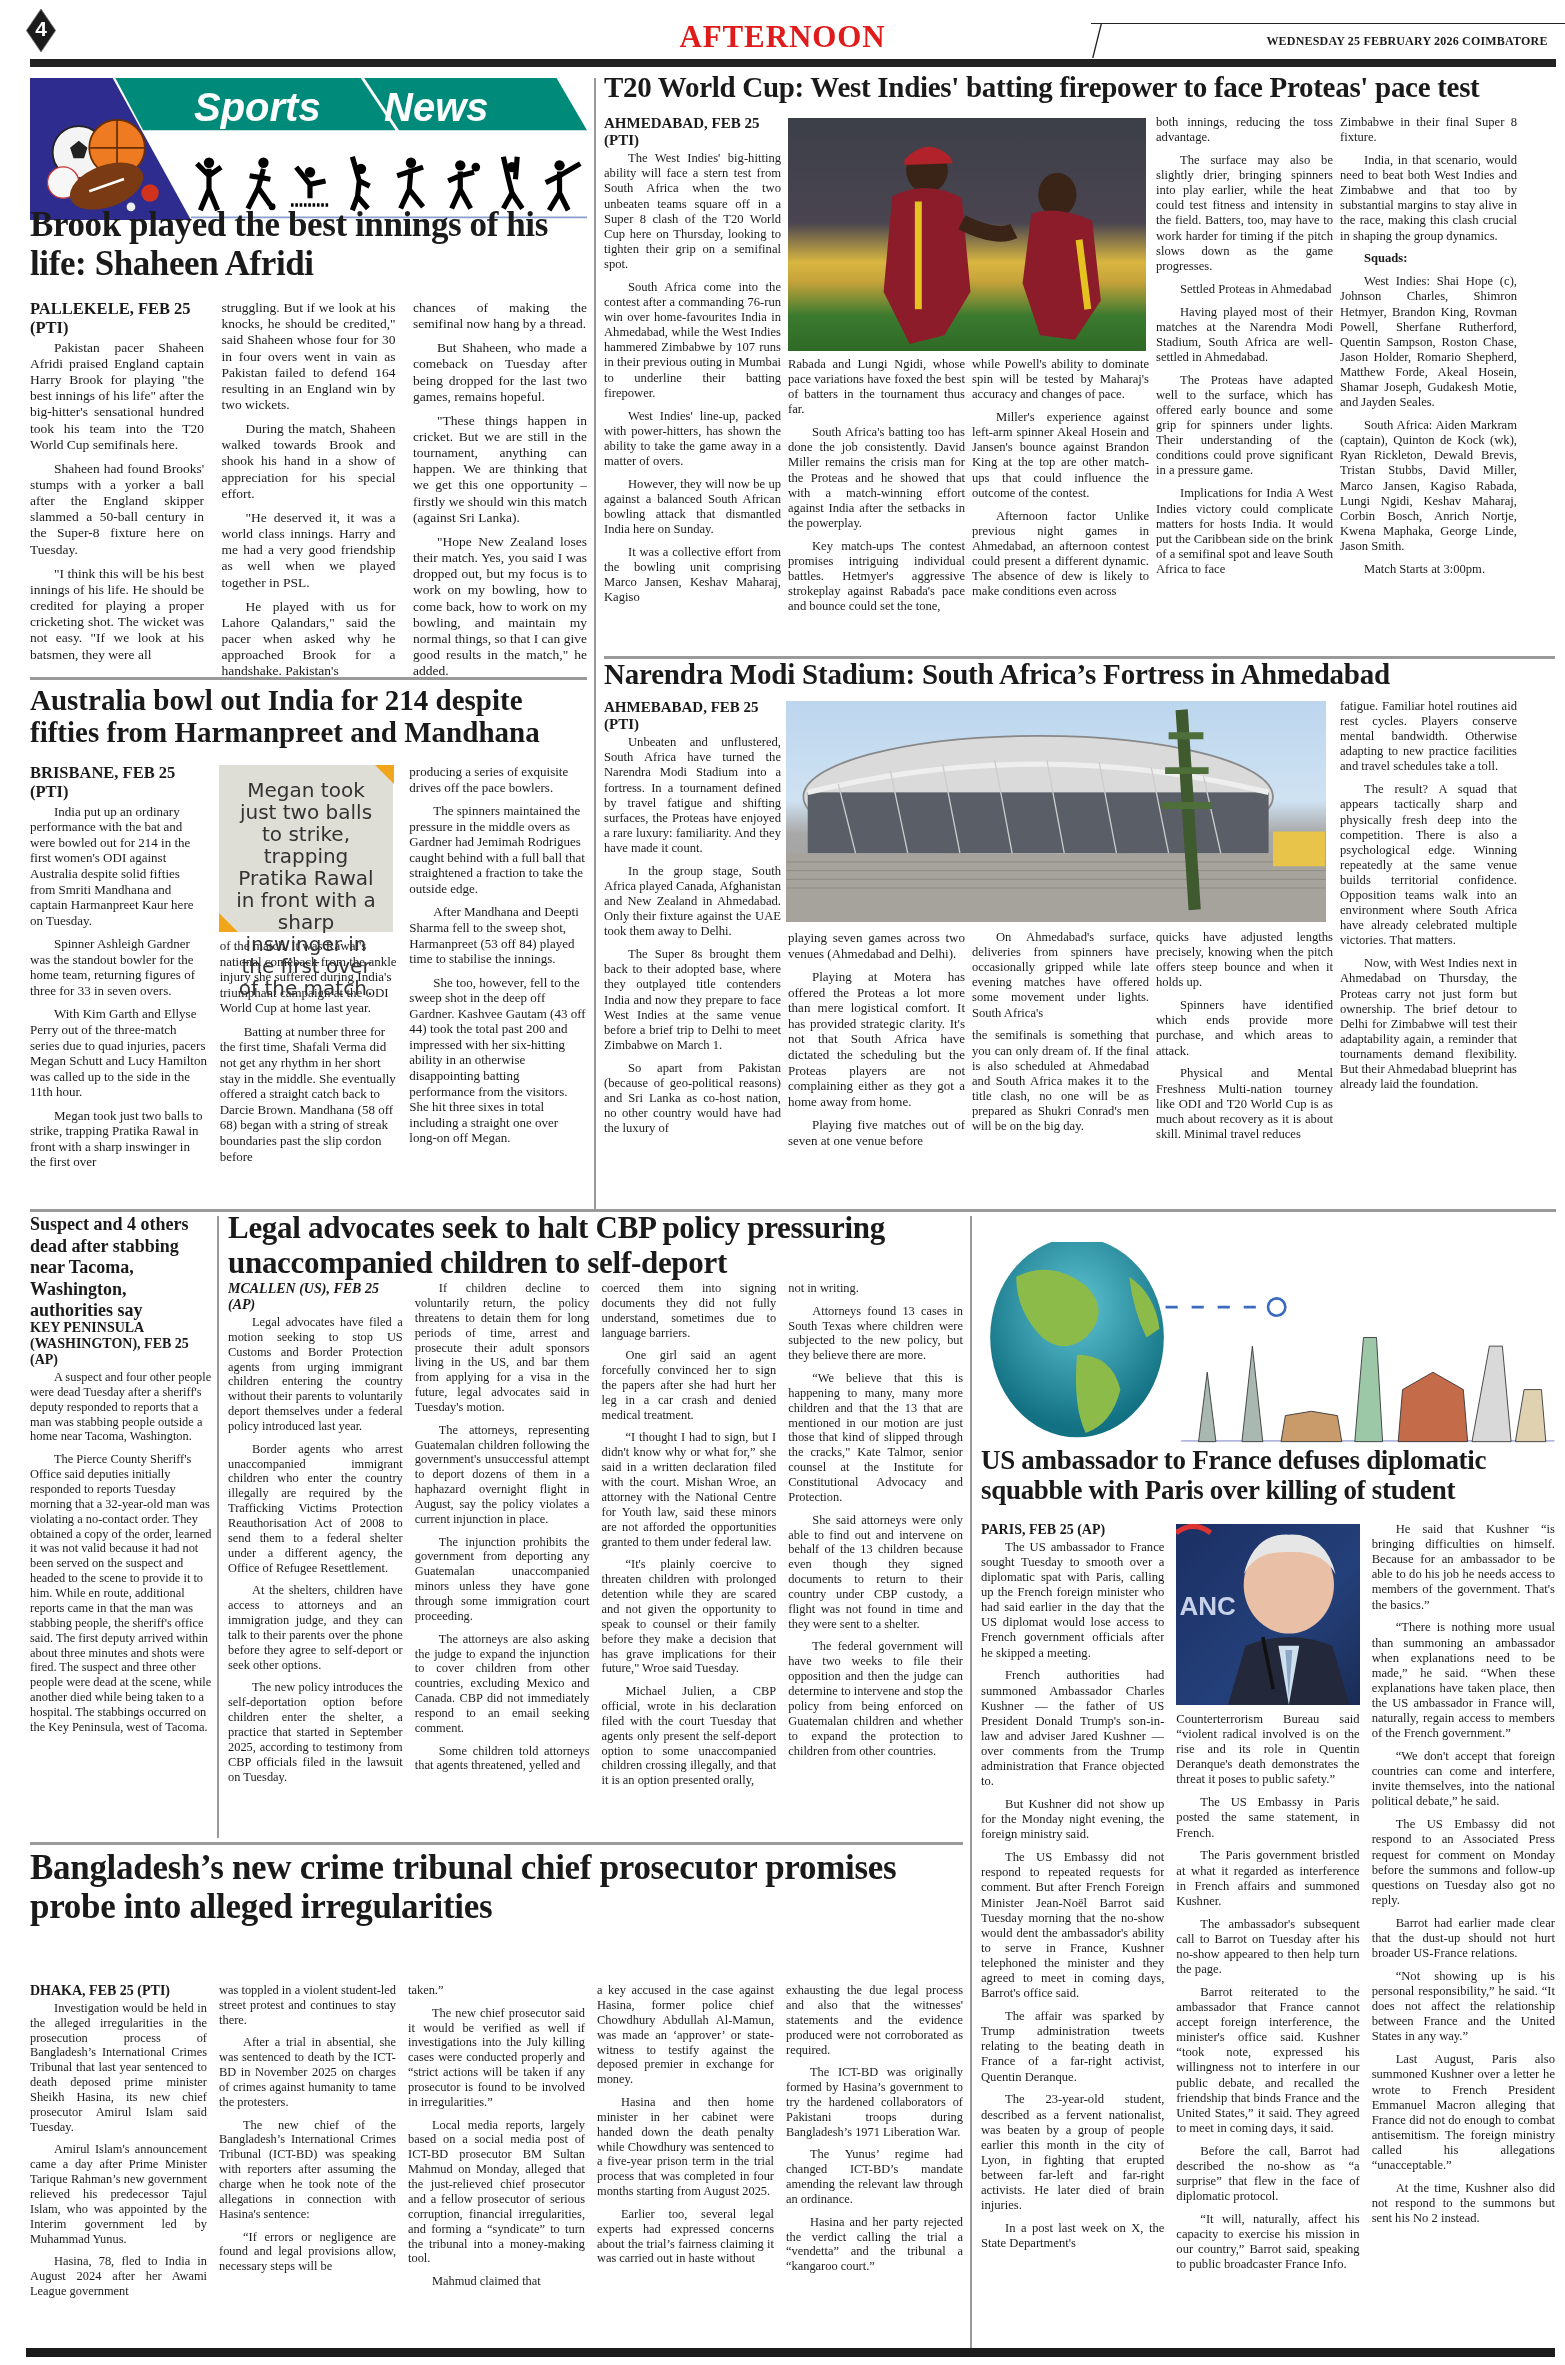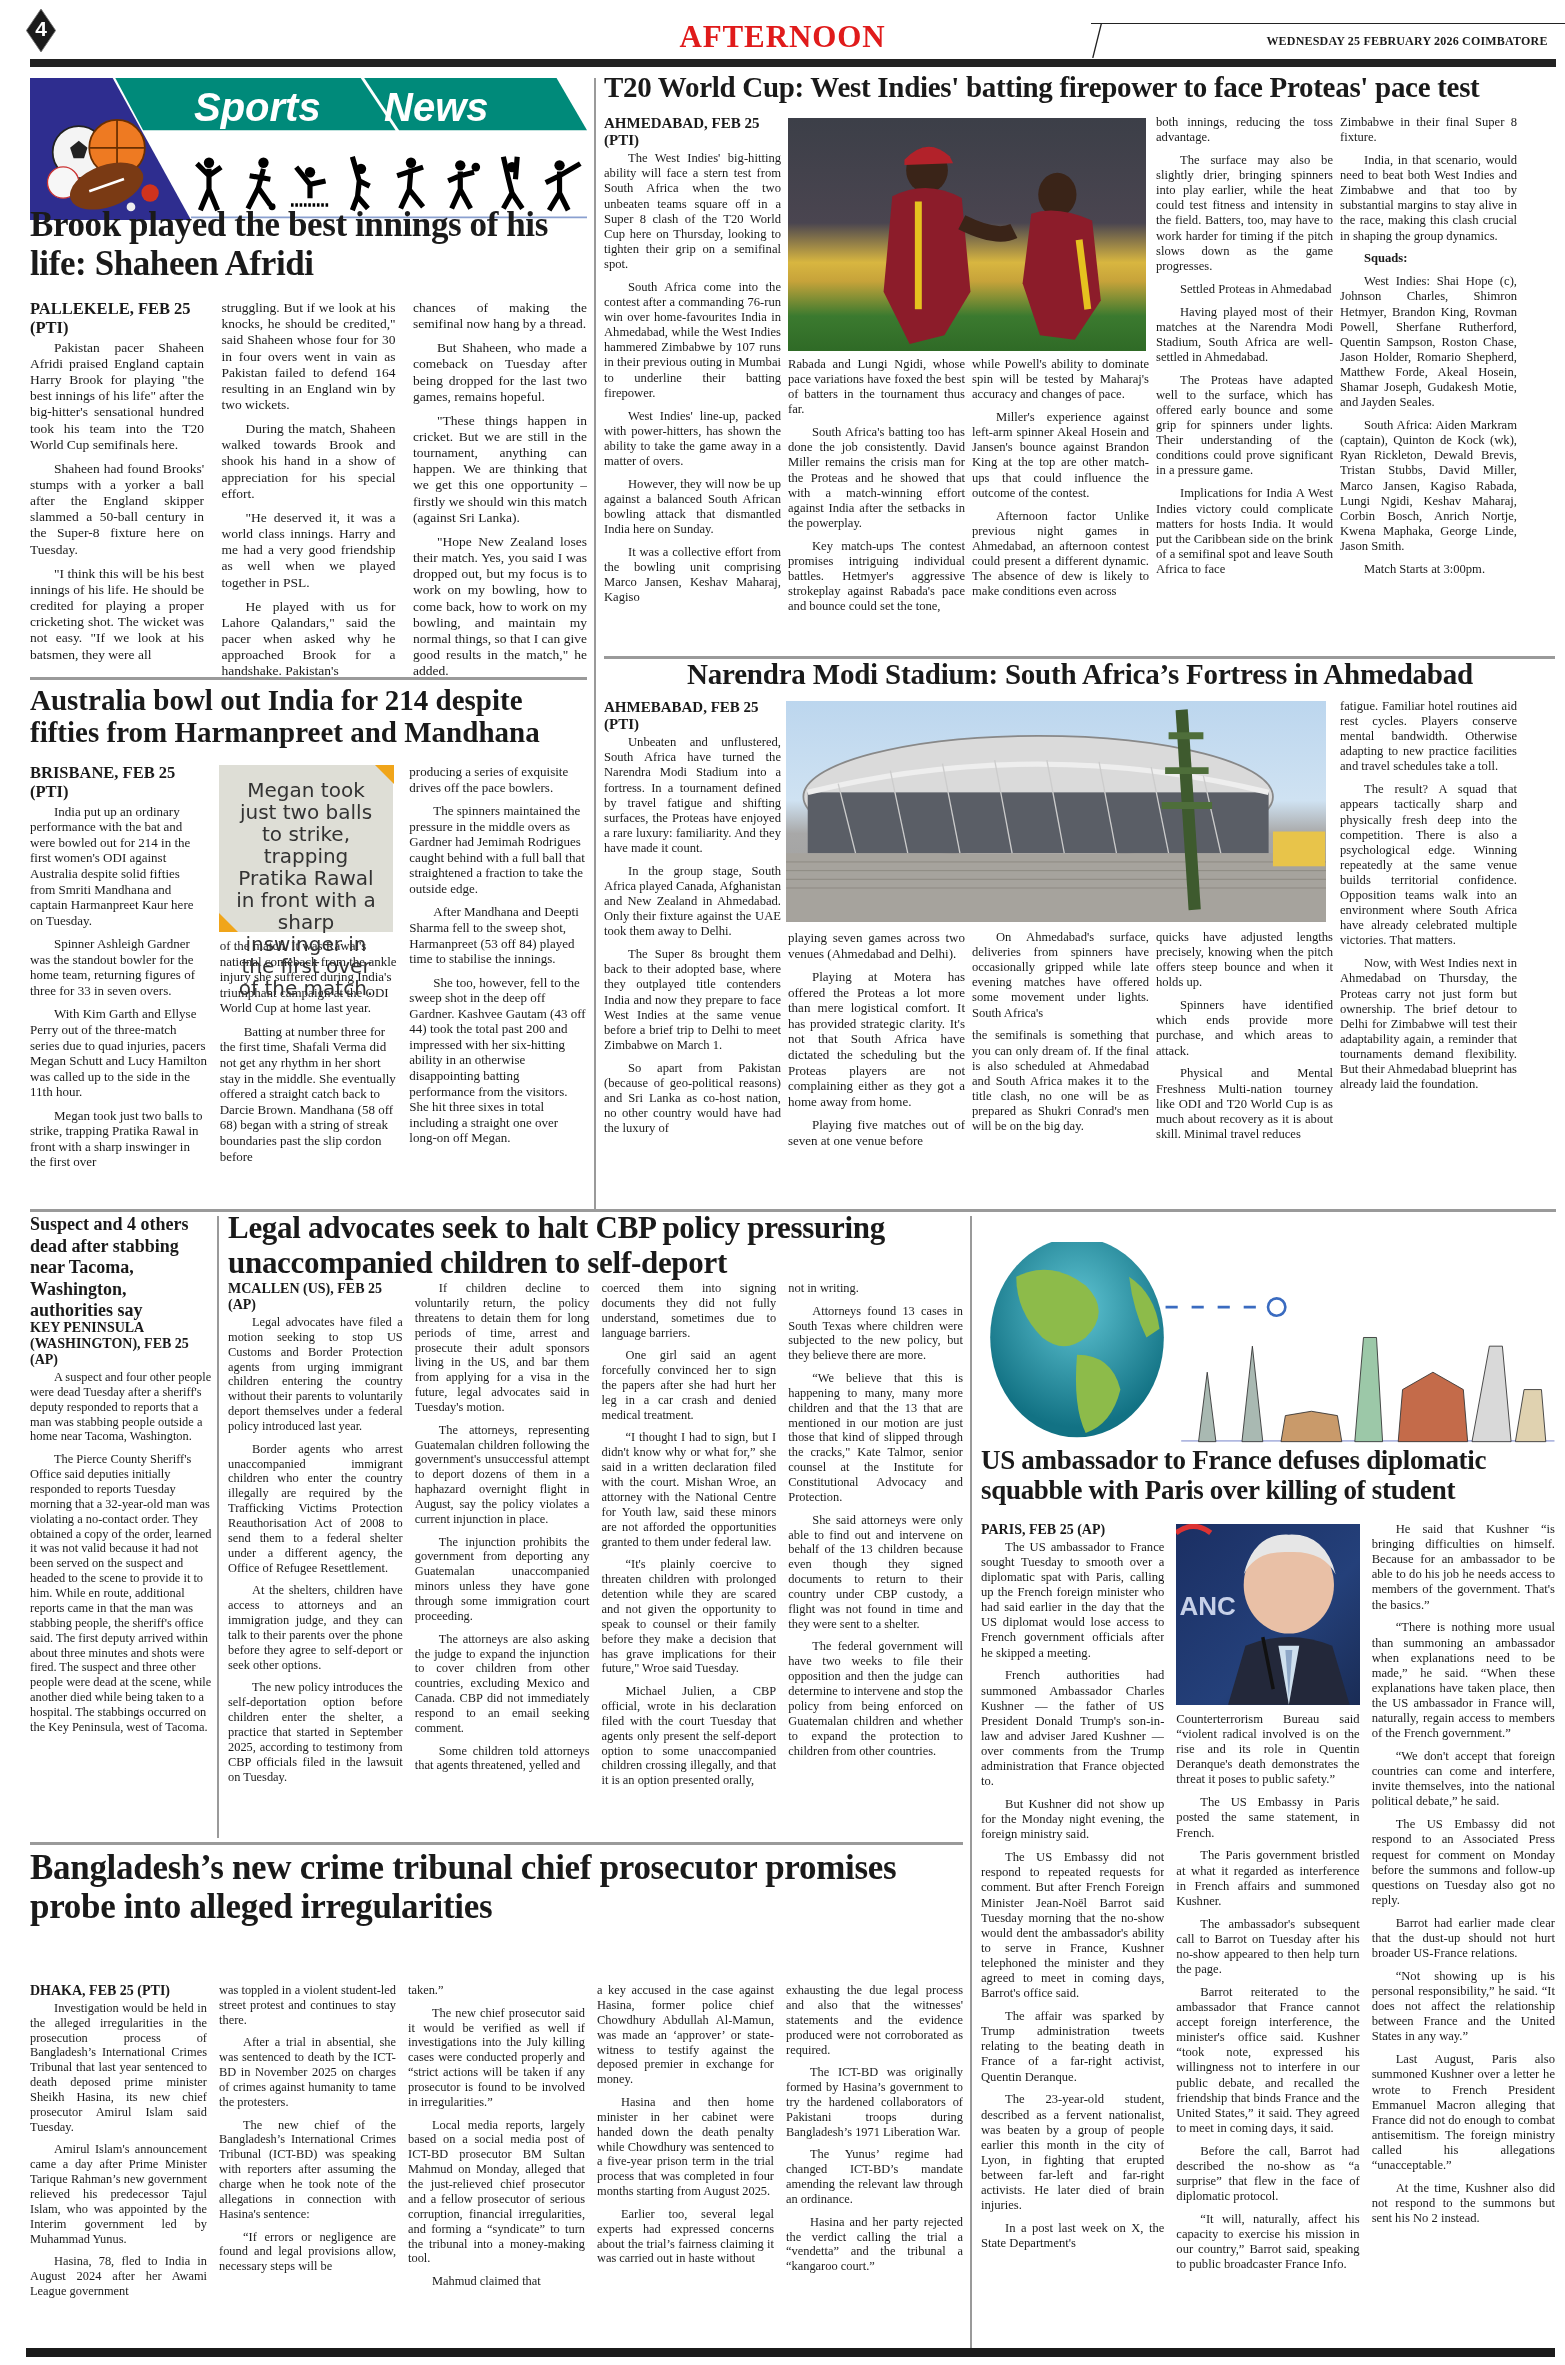--- a/index.html
+++ b/index.html
@@ -220,21 +220,21 @@
     <path d="M120 90 Q160 70 200 92 L210 200 L180 250 L140 260 L110 200 Z" fill="#8c1c2a"></path>
     <path d="M150 96 L150 220" stroke="#e5c21f" stroke-width="8"></path>
     <path d="M200 120 Q240 140 260 130" stroke="#3a2418" stroke-width="18" fill="none"></path>
     <ellipse cx="310" cy="88" rx="22" ry="25" fill="#3a2418"></ellipse>
     <path d="M280 110 Q310 100 350 118 L360 210 L330 255 L290 250 L270 190 Z" fill="#8c1c2a"></path>
     <path d="M335 140 L345 220" stroke="#e5c21f" stroke-width="8"></path>
   </svg>
 </div>
 <div class="rule-h" style="left:604px; top:656px; width:951px;"></div>
 
-<div class="headline" style="left:604px; top:658px; width:952px; font-size:29px; letter-spacing:-0.2px;text-align:center;">Narendra Modi Stadium: South Africa’s Fortress in Ahmedabad</div>
+<div class="headline" style="left:604px; top:658px; width:952px; font-size:29px; letter-spacing:-0.2px;">Narendra Modi Stadium: South Africa’s Fortress in Ahmedabad</div>
 <div class="cols" style="left:604px; top:699px; width:951px; height:509px; gap:7px;">
   <div class="col" style="flex:0 0 177px; font-size:12.6px;">
     <div class="dl" style="font-size:15px;">AHMEBABAD, FEB 25 (PTI)</div>
     <p>Unbeaten and unflustered, South Africa have turned the Narendra Modi Stadium into a fortress. In a tournament defined by travel fatigue and shifting surfaces, the Proteas have enjoyed a rare luxury: familiarity. And they have made it count.</p>
     <p>In the group stage, South Africa played Canada, Afghanistan and New Zealand in Ahmedabad. Only their fixture against the UAE took them away to Delhi.</p>
     <p>The Super 8s brought them back to their adopted base, where they outplayed title contenders India and now they prepare to face West Indies at the same venue before a brief trip to Delhi to meet Zimbabwe on March 1.</p>
     <p>So apart from Pakistan (because of geo-political reasons) and Sri Lanka as co-host nation, no other country would have had the luxury of</p>
   </div>
   <div class="col" style="flex:0 0 177px; font-size:13px; padding-top:231px;">
     <p style="text-indent:0">playing seven games across two venues (Ahmedabad and Delhi).</p>
@@ -293,21 +293,21 @@
     <div class="dl" style="font-size:14px;">KEY PENINSULA (WASHINGTON), FEB 25 (AP)</div>
     <p>A suspect and four other people were dead Tuesday after a sheriff's deputy responded to reports that a man was stabbing people outside a home near Tacoma, Washington.</p>
     <p>The Pierce County Sheriff's Office said deputies initially responded to reports Tuesday morning that a 32-year-old man was violating a no-contact order. They obtained a copy of the order, learned it was not valid because it had not been served on the suspect and headed to the scene to provide it to him. While en route, additional reports came in that the man was stabbing people, the sheriff's office said. The first deputy arrived within about three minutes and shots were fired. The suspect and three other people were dead at the scene, while another died while being taken to a hospital. The stabbings occurred on the Key Peninsula, west of Tacoma.</p>
   </div>
 </div>
 <div class="rule-v" style="left:217px; top:1216px; height:622px;"></div>
 
 <div class="headline" style="left:228px; top:1211px; width:735px; font-size:31px; letter-spacing:-0.3px;">Legal advocates seek to halt CBP policy pressuring unaccompanied children to self-deport</div>
 <div class="cols" style="left:228px; top:1281px; width:735px; height:557px; gap:12px;">
   <div class="col" style="font-size:12.4px;">
-    <div class="dl" style="font-size:14px;">MCALLEN (US), FEB 25 (AP)</div>
+    <div class="dl" style="font-size:14px;font-style:italic;">MCALLEN (US), FEB 25 (AP)</div>
     <p>Legal advocates have filed a motion seeking to stop US Customs and Border Protection agents from urging immigrant children entering the country without their parents to voluntarily deport themselves under a federal policy introduced last year.</p>
     <p>Border agents who arrest unaccompanied immigrant children who enter the country illegally are required by the Trafficking Victims Protection Reauthorisation Act of 2008 to send them to a federal shelter under a different agency, the Office of Refugee Resettlement.</p>
     <p>At the shelters, children have access to attorneys and an immigration judge, and they can talk to their parents over the phone before they agree to self-deport or seek other options.</p>
     <p>The new policy introduces the self-deportation option before children enter the shelter, a practice that started in September 2025, according to testimony from CBP officials filed in the lawsuit on Tuesday.</p>
   </div>
   <div class="col" style="font-size:12.4px;">
     <p>If children decline to voluntarily return, the policy threatens to detain them for long periods of time, arrest and prosecute their adult sponsors living in the US, and bar them from applying for a visa in the future, legal advocates said in Tuesday's motion.</p>
     <p>The attorneys, representing Guatemalan children following the government's unsuccessful attempt to deport dozens of them in a haphazard overnight flight in August, say the policy violates a current injunction in place.</p>
     <p>The injunction prohibits the government from deporting any Guatemalan unaccompanied minors unless they have gone through some immigration court proceeding.</p>
     <p>The attorneys are also asking the judge to expand the injunction to cover children from other countries, excluding Mexico and Canada. CBP did not immediately respond to an email seeking comment.</p>

